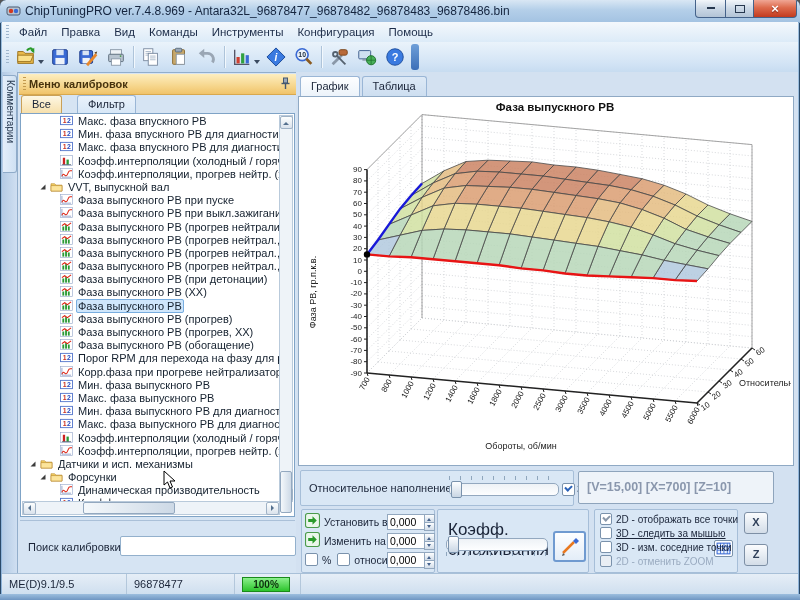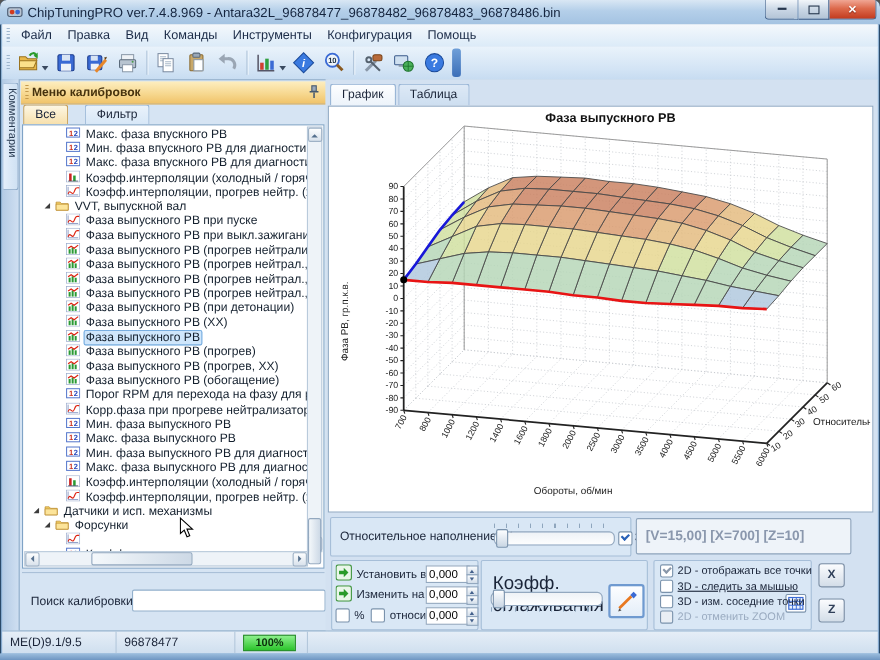--- a/index.html
+++ b/index.html
@@ -455,21 +455,21 @@
           <div class="trow"><span style="display:inline-block;width:17px"></span><svg class="tx" viewBox="0 0 8 8">
               <polygon points="1.5,6.5 6.5,6.5 6.5,1.5" fill="#3c3c3c"></polygon>
             </svg><svg class="ti" viewBox="0 0 14 12">
               <path d="M1 3h4l1.5 1.5H13V11H1z" fill="#f7d468" stroke="#b8882a" stroke-width=".7"></path>
               <path d="M1 5h12v6H1z" fill="#fce49a" stroke="#b8882a" stroke-width=".7"></path>
             </svg><span class="tlabel">Форсунки</span></div>
           <div class="trow"><span style="display:inline-block;width:38px"></span><svg class="ti" viewBox="0 0 14 12">
               <rect x=".5" y=".5" width="13" height="11" fill="#fff" stroke="#99aacc" stroke-width=".7"></rect>
               <path d="M2 10V2M2 10h10" stroke="#7788bb" stroke-width=".8" fill="none"></path>
               <path d="M2 9c2-6 4 3 6-2s2-4 5-4" stroke="#dd2211" stroke-width="1.1" fill="none"></path>
-            </svg></div>
+            </svg><span class="tlabel">Динамическая производительность</span></div>
           <div class="trow"><span style="display:inline-block;width:38px"></span><svg class="ti" viewBox="0 0 14 12">
               <rect x=".5" y="1.5" width="13" height="9" fill="#fff" stroke="#5577cc"></rect>
               <text x="3" y="9" font-size="7.5" font-weight="bold" fill="#cc3322">1</text>
               <text x="7.5" y="9" font-size="7.5" font-weight="bold" fill="#2244bb">2</text>
             </svg><span class="tlabel">Коэфф.пересчета отн.заряда в время впрыска</span></div>
         </div>
 
       <div class="sb" style="right:1px;top:1px;width:12px;bottom:14px;">
         <div class="sb-btn" style="left:0;top:0;">
             <div class="arr" style="left:2px;top:2px;border-bottom-color:#55708e;"></div>
@@ -844,21 +844,21 @@
           <span class="cb disabled"></span>
           <span>2D - отменить ZOOM</span>
         </div>
       </div>
 
     <div class="axbtn" style="top:440px;">X</div>
     <div class="axbtn" style="top:472px;">Z</div>
   </div>
 
   <div id="statusbar">
-    <div class="scell" style="width:104px;">ME(D)9.1/9.5</div>
+    <div class="scell" style="width:125px;">ME(D)9.1/9.5</div>
     <div class="scell" style="width:108px;">96878477</div>
     <div class="scell" style="width:66px;padding-left:0;">
       <div id="progress">100%</div>
     </div>
     <div class="scell" style="flex:1;border-right:none;"></div>
   </div>
   <div id="bottom-frame"></div>
 
   <div id="cursor">
     <svg width="14" height="20">

